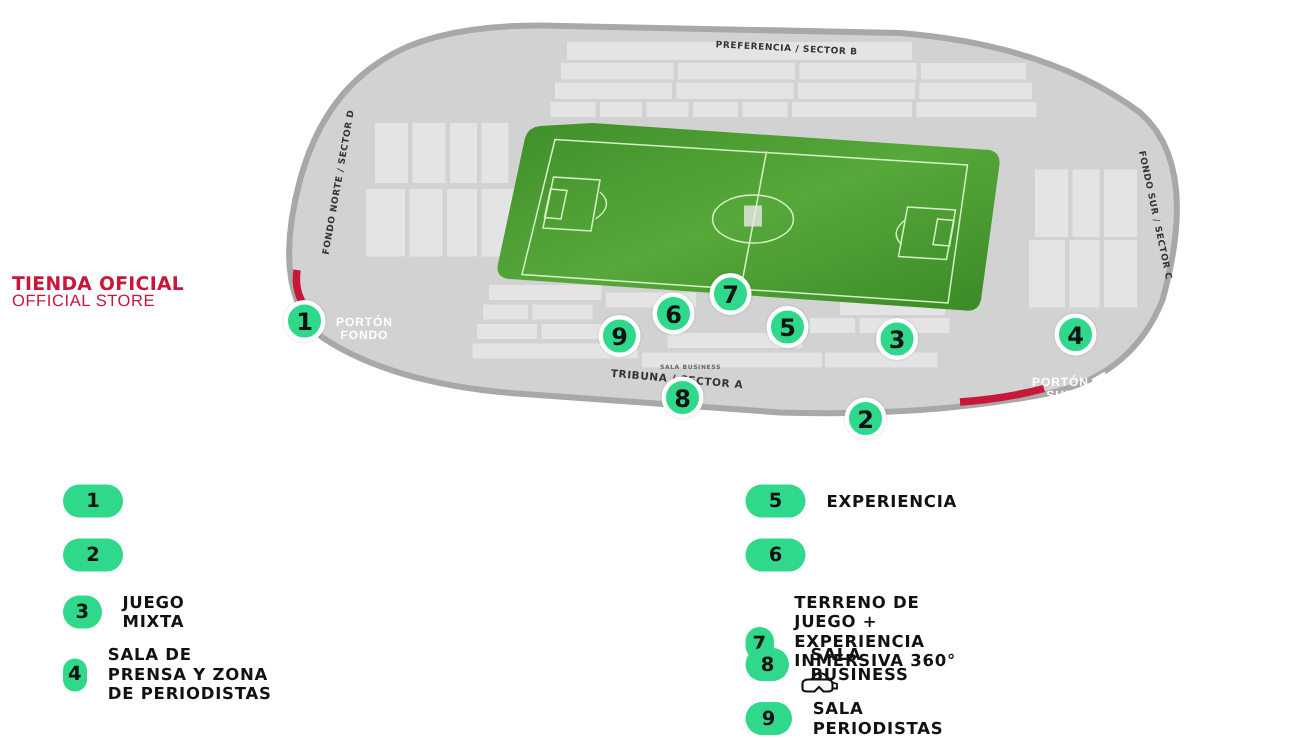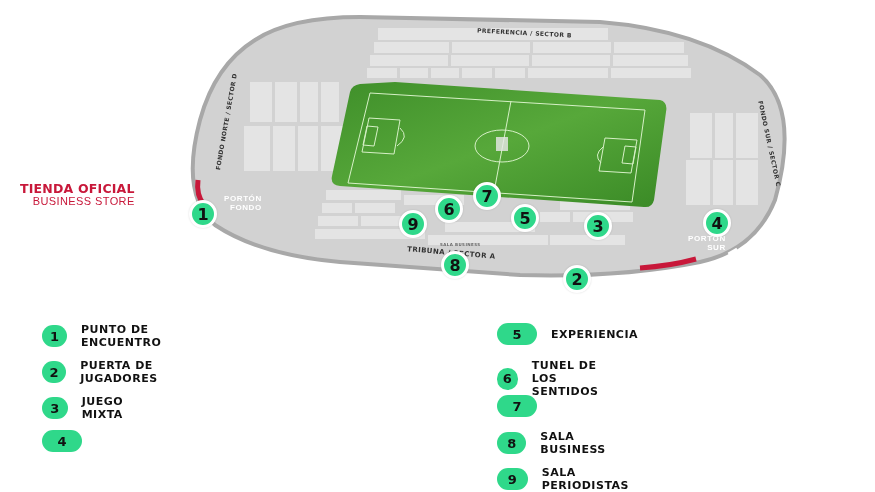--- a/index.html
+++ b/index.html
@@ -1,24 +1,24 @@
 <!DOCTYPE html>
 <html><head>
 <meta charset="utf-8">
 <style>
   html, body { margin:0; padding:0; background:#ffffff; }
   body { width:875px; height:492px; position:relative; overflow:hidden; font-family:"DejaVu Sans", sans-serif; }
   #map { position:absolute; left:0; top:0; width:875px; height:310px; }
-  .store { position:absolute; left:20px; top:183px; line-height:12px;text-align:right; }
+  .store { position:absolute; left:8px; top:183px; line-height:12px; }
   .store-title { color:#c8183a; font-weight:bold; font-size:12.5px; letter-spacing:0.2px; font-family:"DejaVu Sans", sans-serif; }
   .store-sub { color:#c8183a; font-size:11px; letter-spacing:0.4px; font-family:"Liberation Sans", sans-serif; }
   .marker { position:absolute; width:28px; height:28px; border-radius:50%; background:#2fd88a; border:3px solid #ffffff; box-sizing:border-box;
             display:flex; align-items:center; justify-content:center; font-weight:bold; font-size:16px; color:#111; font-family:"DejaVu Sans", sans-serif;
             box-shadow:0 0 2px rgba(0,0,0,0.15); }
-  .gate-label { position:absolute; color:#ffffff; font-size:8px; font-weight:bold; text-align:right; line-height:9px; letter-spacing:0.6px; font-family:"Liberation Sans", sans-serif; }
+  .gate-label { position:absolute; color:#ffffff; font-size:8px; font-weight:bold; text-align:center; line-height:9px; letter-spacing:0.6px; font-family:"Liberation Sans", sans-serif;margin-top:16px; }
   .sector-label { position:absolute; color:#333; font-size:6px; font-weight:bold; letter-spacing:0.4px; white-space:nowrap; font-family:"DejaVu Sans", sans-serif; }
   .legend { position:absolute; }
   .legend-item { position:absolute; display:flex; align-items:center; }
   .legend-pill { width:40px; height:22px; border-radius:11px; background:#2fd88a; display:flex; align-items:center; justify-content:center;
                  font-weight:bold; font-size:13px; color:#111; font-family:"DejaVu Sans", sans-serif; }
   .legend-text { margin-left:14px; font-weight:bold; font-size:11px; color:#111; letter-spacing:0.5px; line-height:13px; font-family:"DejaVu Sans", sans-serif; }
   .vr-icon { display:inline-block; vertical-align:middle; margin-left:3px; }
 </style>
 </head>
 <body>
@@ -118,60 +118,69 @@
   <div>PORTÓN</div>
   <div>FONDO</div>
 </div>
 <div class="gate-label" style="left:688px;top:234px;">
   <div>PORTÓN</div>
   <div>SUR</div>
 </div>
 
 <div class="store">
   <div class="store-title">TIENDA OFICIAL</div>
-  <div class="store-sub">BUSINESS STORE</div>
+  <div class="store-sub">OFFICIAL STORE</div>
 </div>
 
 <div class="marker" style="left:189px;top:200px;">1</div>
 <div class="marker" style="left:563px;top:265px;">2</div>
 <div class="marker" style="left:584px;top:212px;">3</div>
 <div class="marker" style="left:703px;top:209px;">4</div>
 <div class="marker" style="left:511px;top:204px;">5</div>
 <div class="marker" style="left:435px;top:195px;">6</div>
 <div class="marker" style="left:473px;top:182px;">7</div>
 <div class="marker" style="left:441px;top:251px;">8</div>
 <div class="marker" style="left:399px;top:210px;">9</div>
 
 <div class="legend">
   <div class="legend-item" style="left:42px;top:323px;">
     <div class="legend-pill">1</div>
-    <div class="legend-text">PUNTO DE ENCUENTRO</div>
   </div>
   <div class="legend-item" style="left:42px;top:359px;">
     <div class="legend-pill">2</div>
-    <div class="legend-text">PUERTA DE JUGADORES</div>
   </div>
   <div class="legend-item" style="left:42px;top:395px;">
     <div class="legend-pill">3</div>
     <div class="legend-text">JUEGO MIXTA</div>
   </div>
   <div class="legend-item" style="left:42px;top:430px;">
     <div class="legend-pill">4</div>
+    <div class="legend-text">SALA DE PRENSA Y ZONA DE PERIODISTAS</div>
   </div>
 
   <div class="legend-item" style="left:497px;top:323px;">
     <div class="legend-pill">5</div>
     <div class="legend-text">EXPERIENCIA</div>
   </div>
   <div class="legend-item" style="left:497px;top:359px;">
     <div class="legend-pill">6</div>
-    <div class="legend-text">TUNEL DE LOS SENTIDOS</div>
   </div>
   <div class="legend-item" style="left:497px;top:395px;">
     <div class="legend-pill">7</div>
+    <div class="legend-text">
+      <div>TERRENO DE JUEGO + EXPERIENCIA</div>
+      <div>
+        <span>INMERSIVA 360°</span>
+        <svg class="vr-icon" width="26" height="16" viewBox="0 0 26 16">
+          <path d="M2 9 Q2 6 6 6 L18 6 Q22 6 22 9 L22 12 Q22 14 19 14 L16 14 L13 11 L10 14 L5 14 Q2 14 2 12 Z" fill="#fff" stroke="#111" stroke-width="1.4"></path>
+          <path d="M8 6 Q11 1 15 2 Q19 3 18 6" fill="none" stroke="#111" stroke-width="1.4"></path>
+          <path d="M22 8 L25 9 L25 12 L22 12" fill="none" stroke="#111" stroke-width="1.2"></path>
+        </svg>
+      </div>
+    </div>
   </div>
   <div class="legend-item" style="left:497px;top:430px;">
     <div class="legend-pill">8</div>
     <div class="legend-text">SALA BUSINESS</div>
   </div>
   <div class="legend-item" style="left:497px;top:466px;">
     <div class="legend-pill">9</div>
     <div class="legend-text">SALA PERIODISTAS</div>
   </div>
 </div>

